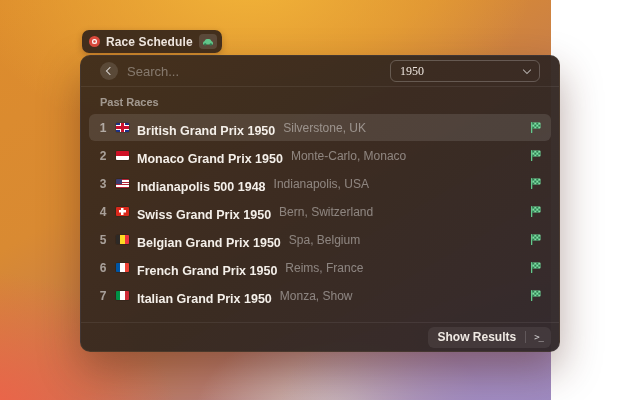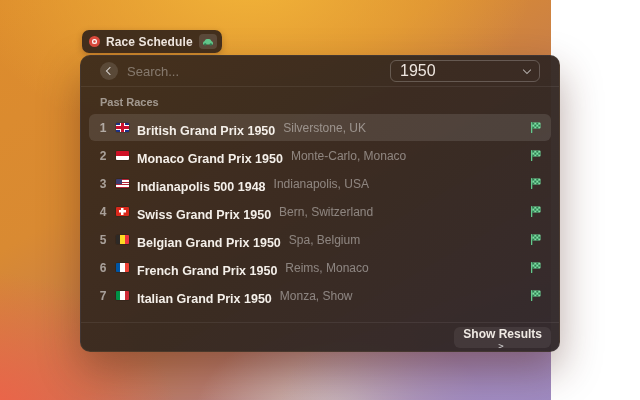--- a/index.html
+++ b/index.html
@@ -48,21 +48,21 @@
   .chev{ display:inline-block; width:6px; height:6px;
     border:solid rgba(255,255,255,.75); border-width:0 1.5px 1.5px 0; }
   .chev.left{ transform:rotate(135deg); margin-left:2px; }
   .chev.down{ transform:rotate(45deg); margin-top:-3px; border-color:rgba(255,255,255,.6); }
   .search-input{ flex:1; background:transparent; border:none; outline:none;
     font-family:"Liberation Sans",sans-serif; font-size:13px; color:#f0e9e2; }
   .search-input::placeholder{ color:rgba(255,255,255,.35); }
   .year-dd{ flex:0 0 150px; height:22px; border:1px solid rgba(255,255,255,.22);
     border-radius:6px; display:flex; align-items:center; justify-content:space-between;
     padding:0 9px; }
-  .year-dd .val{ font-size:16px; color:#eee6df; }
+  .year-dd .val{ font-size:12px; color:#eee6df;font-family:Liberation Serif, serif; }
 
   .list-area{ flex:1; padding:0 8px; }
   .section-title{ font-size:11px; font-weight:600; color:rgba(255,255,255,.5);
     margin:9px 4px 6px 4px;padding-left:7px; }
 
   .row{ height:27px; margin-bottom:1px; display:flex; align-items:center;
     gap:8px; padding:0 9px; border-radius:6px; }
   .row.selected{ background:rgba(255,255,255,.11); }
   .row .num{ width:10px; text-align:center; font-size:12px; font-weight:600;
     color:rgba(255,255,255,.55); flex:0 0 auto; }
@@ -89,21 +89,21 @@
     background-image:linear-gradient(#fff,#fff),linear-gradient(#fff,#fff);
     background-size:7px 2.5px,2.5px 7px; background-position:center; background-repeat:no-repeat; }
   .flag-be{ background:linear-gradient(to right,#2d2926 0 33%,#fdda24 33% 66%,#ef3340 66%); }
   .flag-fr{ background:linear-gradient(to right,#0055a4 0 33%,#fff 33% 66%,#ef4135 66%); }
   .flag-it{ background:linear-gradient(to right,#009246 0 33%,#fff 33% 66%,#ce2b37 66%); }
 
   
   .footer{ flex:0 0 29px; border-top:1px solid rgba(255,255,255,.07);
     display:flex; align-items:center; justify-content:flex-end; padding:0 8px; }
   .action-group{ display:flex; align-items:center; height:21px;
-    background:rgba(255,255,255,.07); border-radius:6px; overflow:hidden;flex-direction:column; }
+    background:rgba(255,255,255,.07); border-radius:6px; overflow:hidden; }
   .action-label{ font-size:12px; font-weight:700; color:#efe9e3; padding:0 9px; }
   .group-sep{ width:1px; height:12px; background:rgba(255,255,255,.16); }
   .keycap{ font-family:"DejaVu Sans Mono", monospace; font-size:9px;
     color:rgba(255,255,255,.75); padding:0 8px; letter-spacing:-1px; }
 </style>
 </head>
 <body>
 
 <div class="scene">
 
@@ -232,21 +232,21 @@
           <rect x="3.3" y="5.6" width="2" height="2"></rect>
           <rect x="7.3" y="5.6" width="2" height="2"></rect>
         </g>
       </svg>
     </span>
   </div>
           <div class="row">
     <span class="num">6</span>
     <span class="flag flag-fr"></span>
     <span class="title">French Grand Prix 1950</span>
-    <span class="loc">Reims, Monaco</span>
+    <span class="loc">Reims, France</span>
     <span class="trail">
       <svg width="13" height="13" viewBox="0 0 13 13">
         <rect x="2" y="1" width="1.3" height="11" rx="0.6" fill="#63c98c"></rect>
         <rect x="3.3" y="1.6" width="8.2" height="6" rx="0.8" fill="#7fe0a4"></rect>
         <g fill="#2f7d52">
           <rect x="3.3" y="1.6" width="2" height="2"></rect>
           <rect x="7.3" y="1.6" width="2" height="2"></rect>
           <rect x="5.3" y="3.6" width="2" height="2"></rect>
           <rect x="9.3" y="3.6" width="2" height="2"></rect>
           <rect x="3.3" y="5.6" width="2" height="2"></rect>

